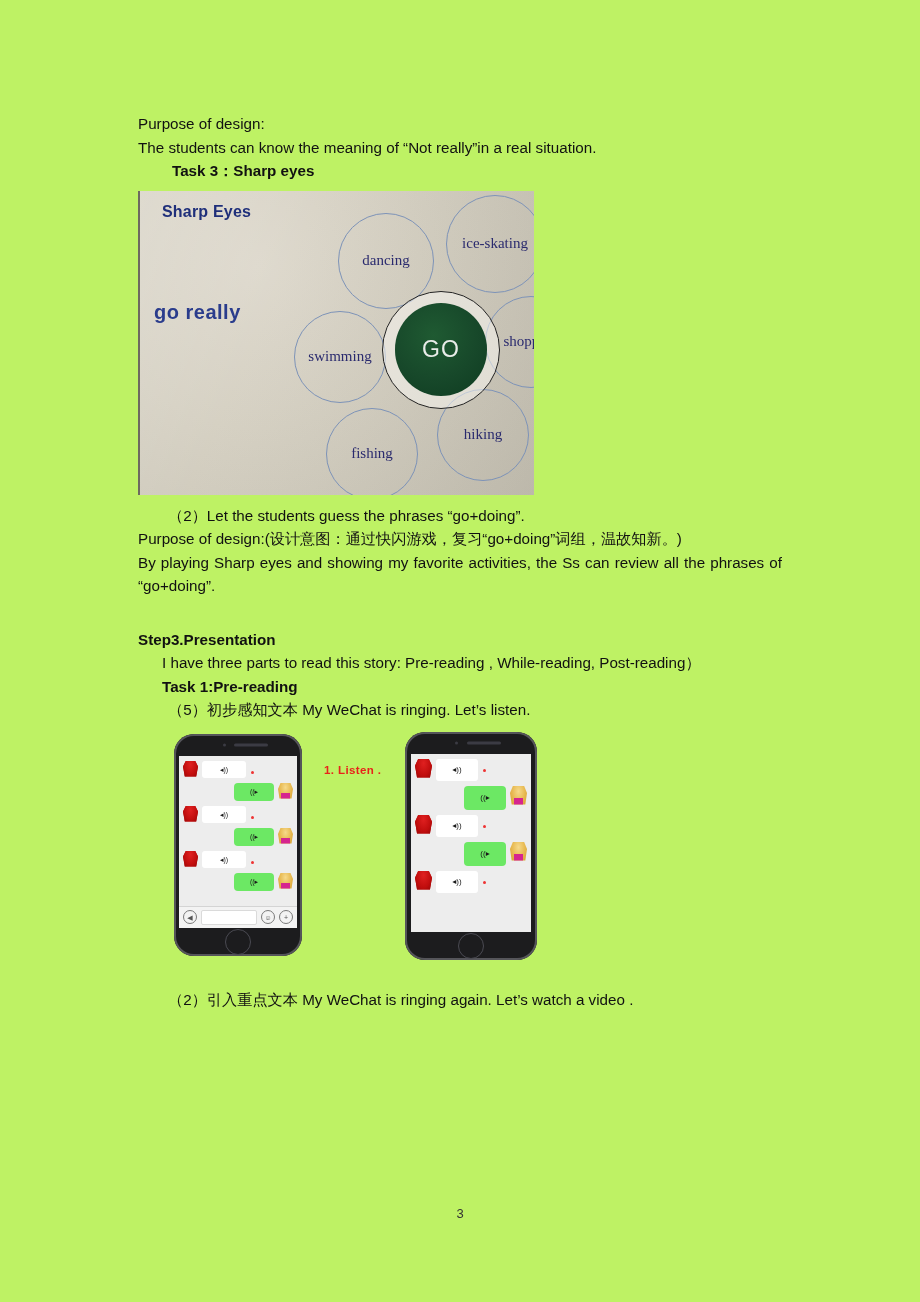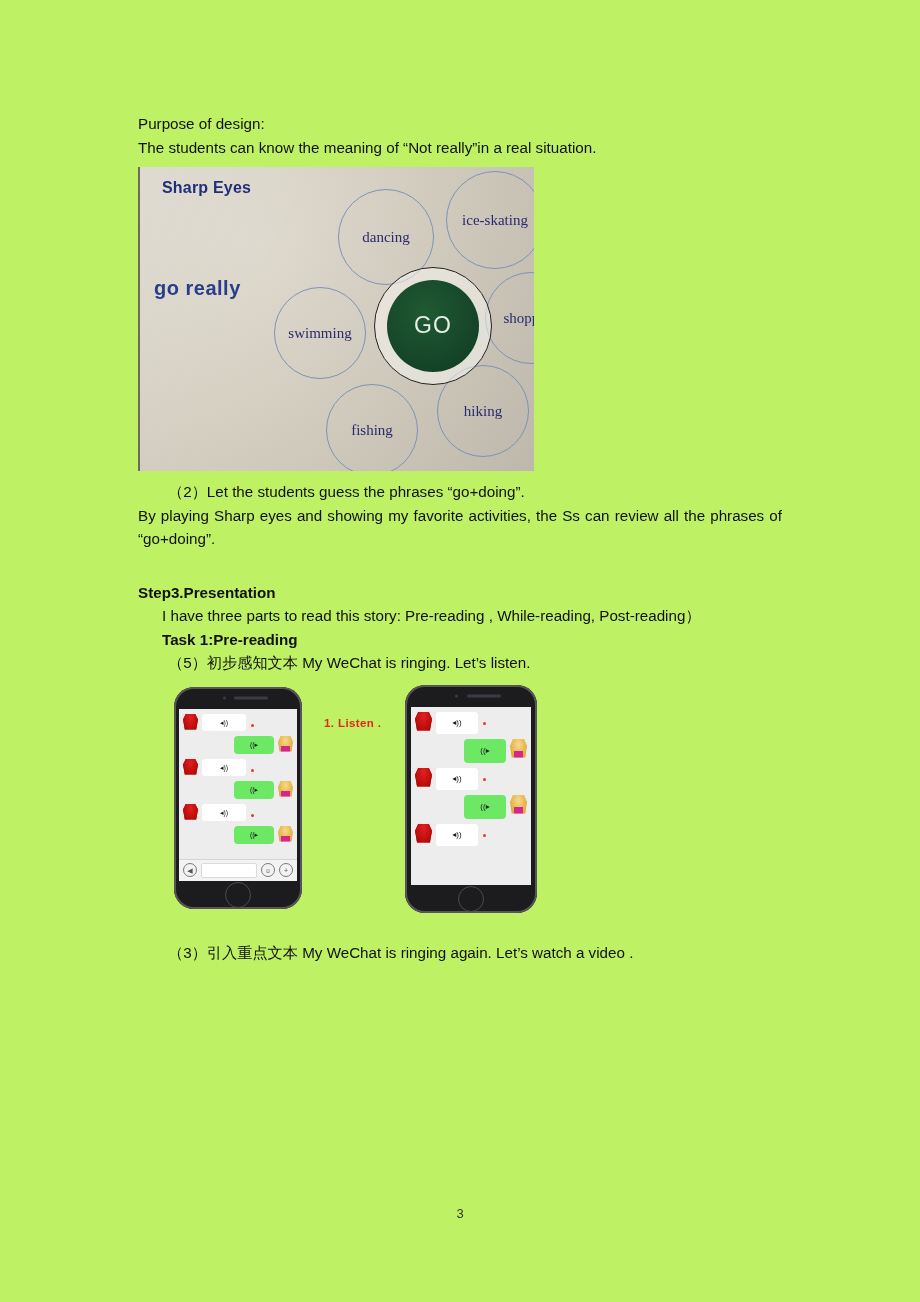--- a/index.html
+++ b/index.html
@@ -315,20 +315,21 @@
   }
 </style>
 </head>
 <body>
 
 <div class="page">
   <div class="content">
 
     <p class="para">Purpose of design:</p>
     <p class="para">The students can know the meaning of “Not really”in a real situation.</p>
+    <p class="para bold indent-1">Task 3：Sharp eyes</p>
 
     <div class="photo-wrap">
       <div class="photo">
         <div class="photo-title">Sharp Eyes</div>
         <div class="photo-sublabel">go  really</div>
         <div id="bubbles-host">
             <div class="bubble" style="left: 198px; top: 22px; width: 96px; height: 96px; border-color: rgb(125, 147, 184);">
               <span style="color: rgb(42, 42, 110);">dancing</span>
             </div>
             <div class="bubble" style="left: 306px; top: 4px; width: 98px; height: 98px; border-color: rgb(125, 147, 184);">
@@ -336,38 +337,39 @@
             </div>
             <div class="bubble" style="left: 345px; top: 105px; width: 92px; height: 92px; border-color: rgb(125, 147, 184);">
               <span style="color: rgb(42, 42, 110);">shopping</span>
             </div>
             <div class="bubble" style="left: 297px; top: 198px; width: 92px; height: 92px; border-color: rgb(125, 147, 184);">
               <span style="color: rgb(42, 42, 110);">hiking</span>
             </div>
             <div class="bubble" style="left: 186px; top: 217px; width: 92px; height: 92px; border-color: rgb(125, 147, 184);">
               <span style="color: rgb(42, 42, 110);">fishing</span>
             </div>
-            <div class="bubble" style="left: 134px; top: 120px; width: 92px; height: 92px; border-color: rgb(125, 147, 184);">
+            <div class="bubble" style="left: 154px; top: 120px; width: 92px; height: 92px; border-color: rgb(125, 147, 184);">
               <span style="color: rgb(42, 42, 110);">swimming</span>
             </div>
           </div>
         <div id="go-host">
-            <div class="go-ring" style="left: 234px; top: 100px; width: 118px; height: 118px;">
+            <div class="go-ring" style="left: 242px; top: 100px; width: 118px; height: 118px;">
               <div class="go-core">
                 <span>GO</span>
               </div>
             </div>
           </div>
       </div>
     </div>
 
     <div class="gap-sm"></div>
 
     <p class="para indent-2">（2）Let the students guess the phrases “go+doing”.</p>
 
+    <p class="para">Purpose of design:(设计意图：通过快闪游戏，复习“go+doing”词组，温故知新。)</p>
     <p class="para justify">By playing Sharp eyes and showing my favorite activities, the Ss can review all the phrases of “go+doing”.</p>
 
     <div class="gap-lg"></div>
 
     <p class="para bold">Step3.Presentation</p>
     <p class="para indent-3">I have three parts to read this story: Pre-reading , While-reading, Post-reading）</p>
     <p class="para bold indent-3">Task 1:Pre-reading</p>
     <p class="para indent-2">（5）初步感知文本 My WeChat is ringing. Let’s listen.</p>
 
     <div class="phones-row">
@@ -469,17 +471,17 @@
             </div>
           </div>
           <div class="phone-bottom">
             <div class="home-btn"></div>
           </div>
         </div>
     </div>
 
     <div class="gap-md"></div>
 
-    <p class="para indent-2">（3）引入重点文本 My WeChat is ringing again. Let’s watch a video .</p>
+    <p class="para indent-2">（2）引入重点文本 My WeChat is ringing again. Let’s watch a video .</p>
   </div>
 
   <div class="page-number">3</div>
 </div>
 
 </body></html>

